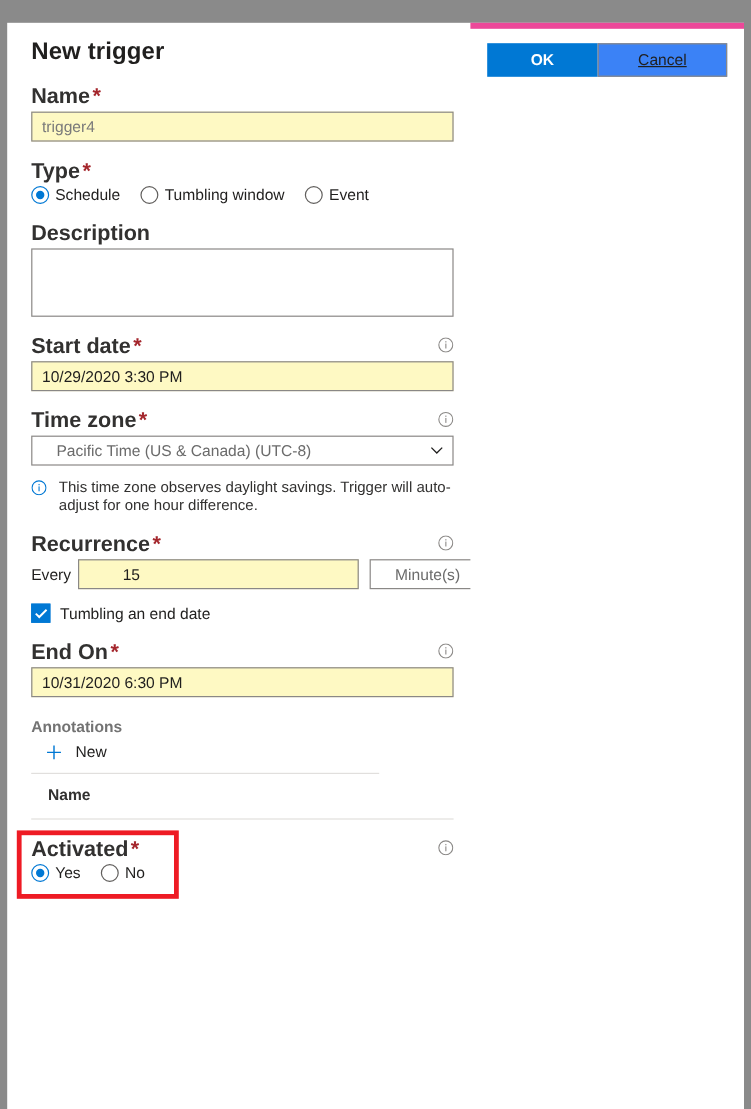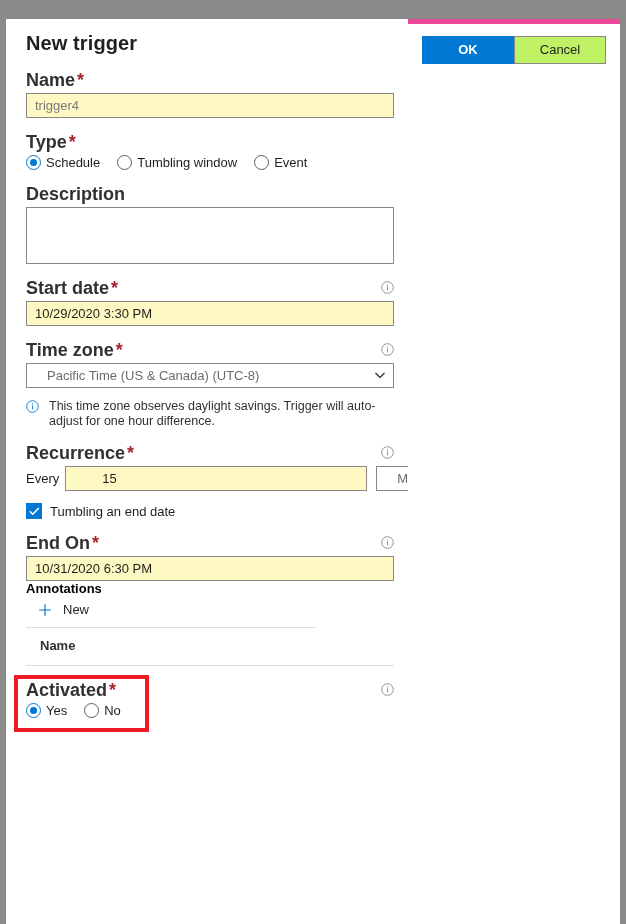--- a/index.html
+++ b/index.html
@@ -228,36 +228,36 @@
     align-items: center;
     margin-top: 4px;
   }
   .recur-every {
     font-size: 13px;
     color: #201f1e;
     padding-right: 6px;
     white-space: nowrap;
   }
   .recur-num {
-    width: 302px;
+    width: 234px;
     flex: 0 0 auto;
     padding-left: 36px;
   }
   .recur-unit {
     width: 277px;
     flex: 0 0 auto;
     margin-left: 9px;
   }
 
   
   .annot-label {
     font-size: 13px;
     font-weight: 600;
-    color: #000000;
-    margin-top: 0;
+    color: #737373;
+    margin-top: 17px;
     display: block;
   }
   .new-link {
     display: flex;
     align-items: center;
     margin: 6px 0 0 12px;
     width: max-content;
     cursor: default;
   }
   .plus-ico {
@@ -328,31 +328,32 @@
     color: #ffffff;
     font-size: 13px;
     font-weight: 600;
     border: none;
     font-family: "Liberation Sans", sans-serif;
     cursor: default;
     line-height: 28px;
     text-align: center;
   }
   .btn-cancel {
-    width: 92px;
+    width: 108px;
     height: 28px;
-    background: #bef264;
+    background: #3b82f6;
     color: #201f1e;
     font-size: 13px;
     border: 1px solid #8a8886;
     font-family: "Liberation Sans", sans-serif;
     cursor: default;
     box-sizing: border-box;
     line-height: 26px;
     text-align: center;
+    text-decoration: underline;
   }
 </style>
 </head>
 <body>
 
 <div class="window">
 
   <div class="panel-body">
 
     <div class="panel-title">New trigger</div>

